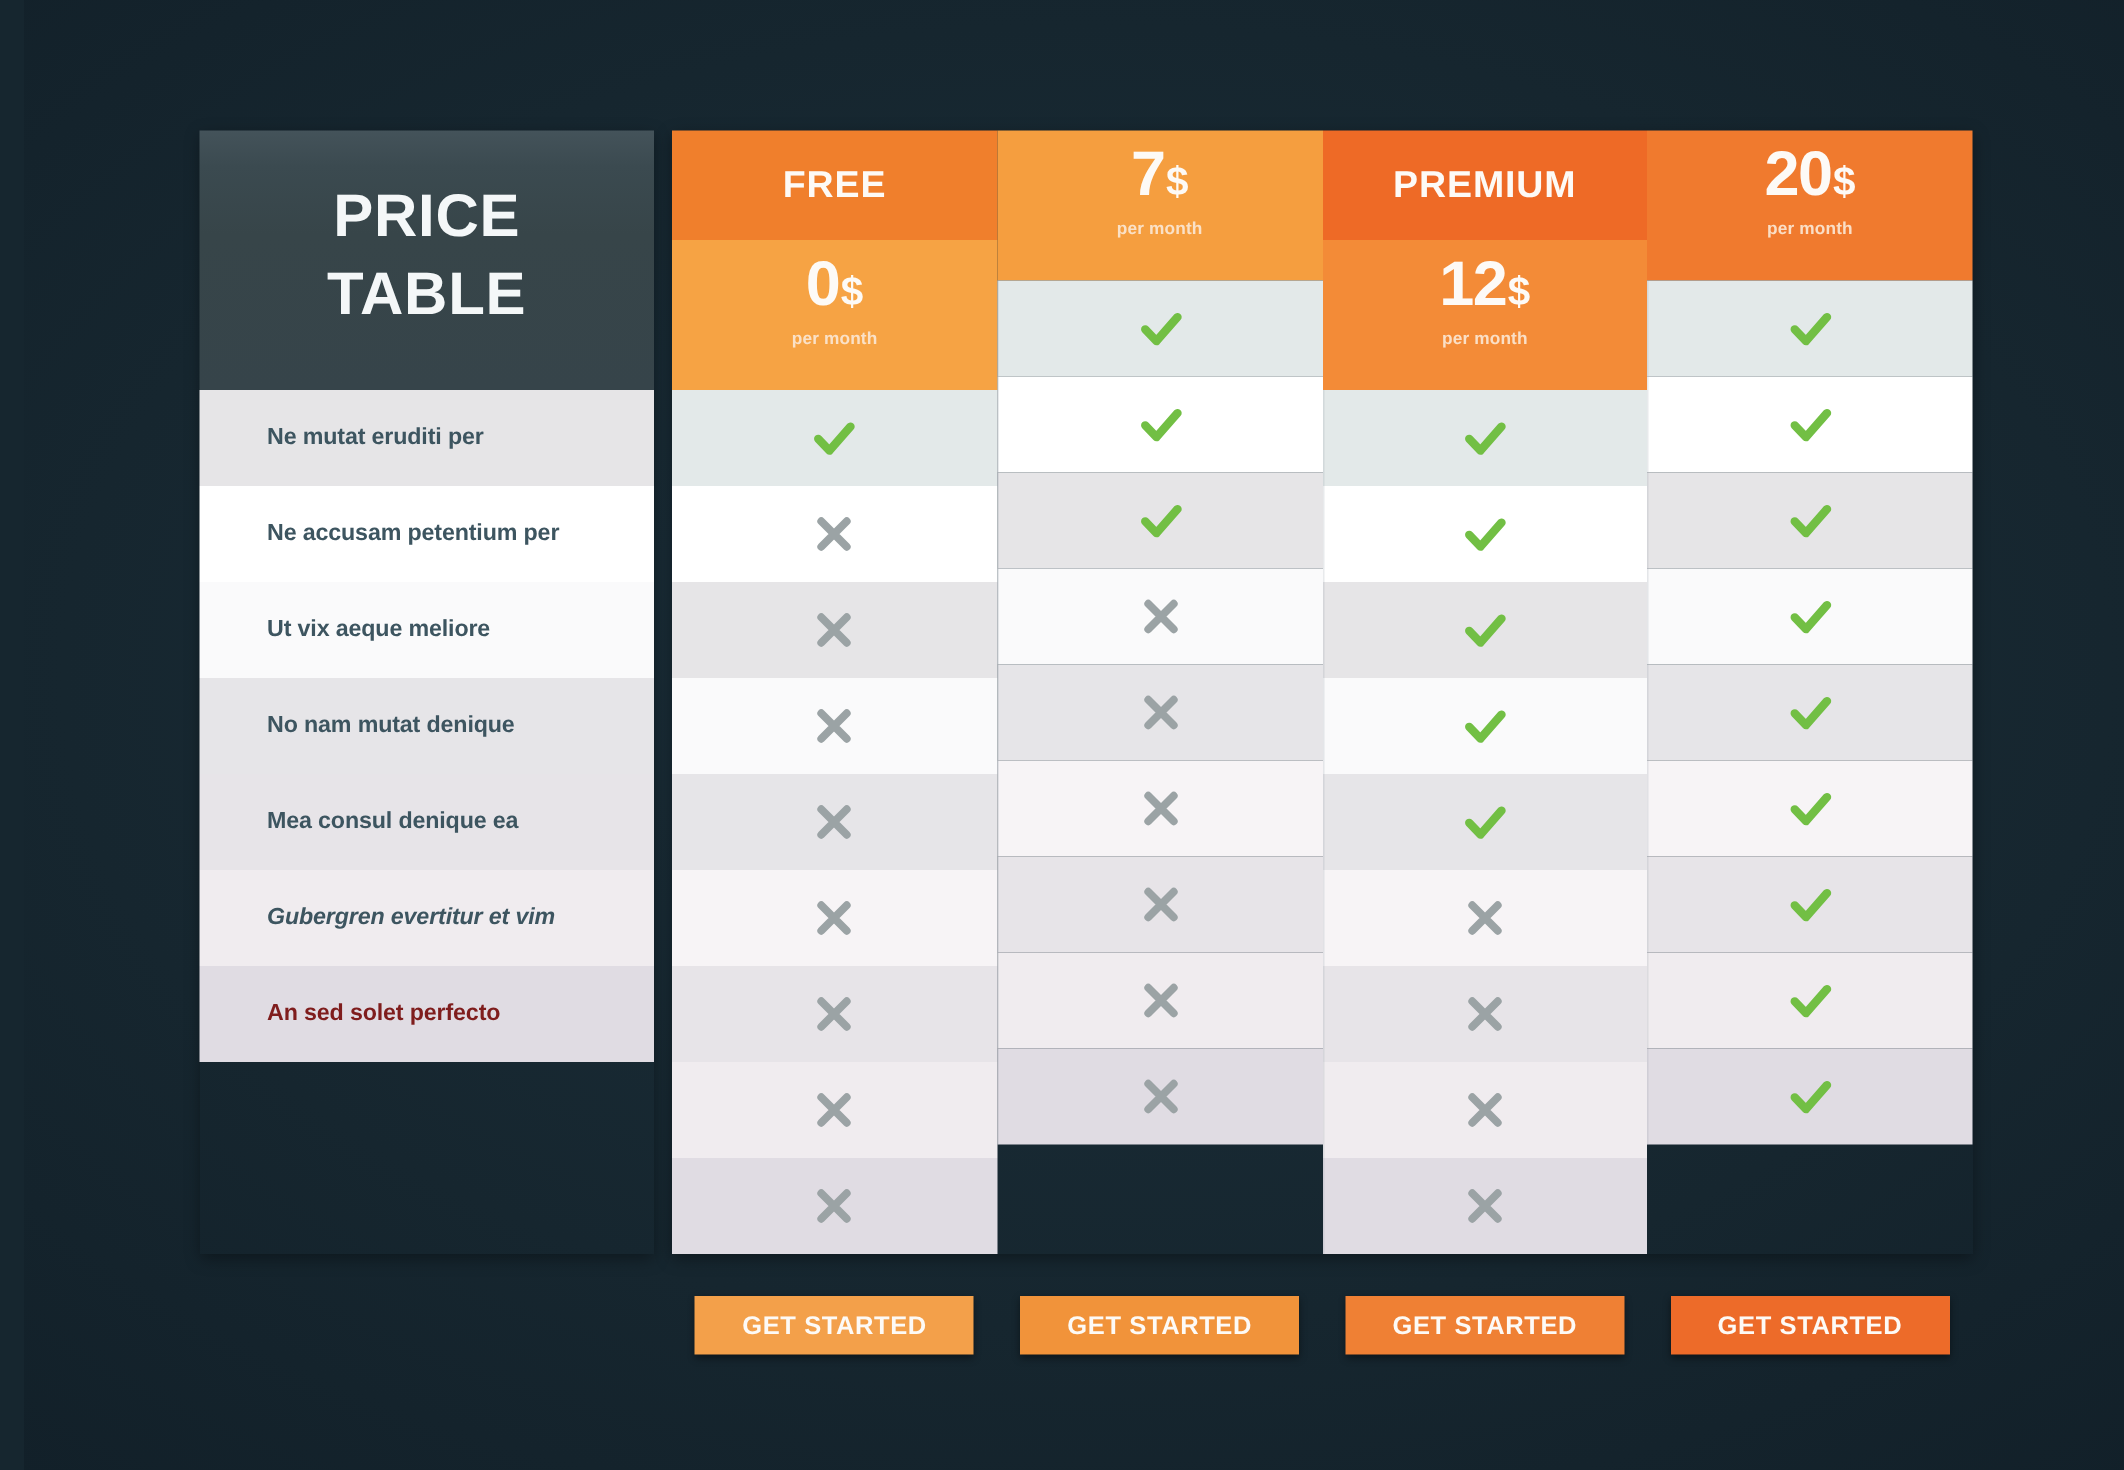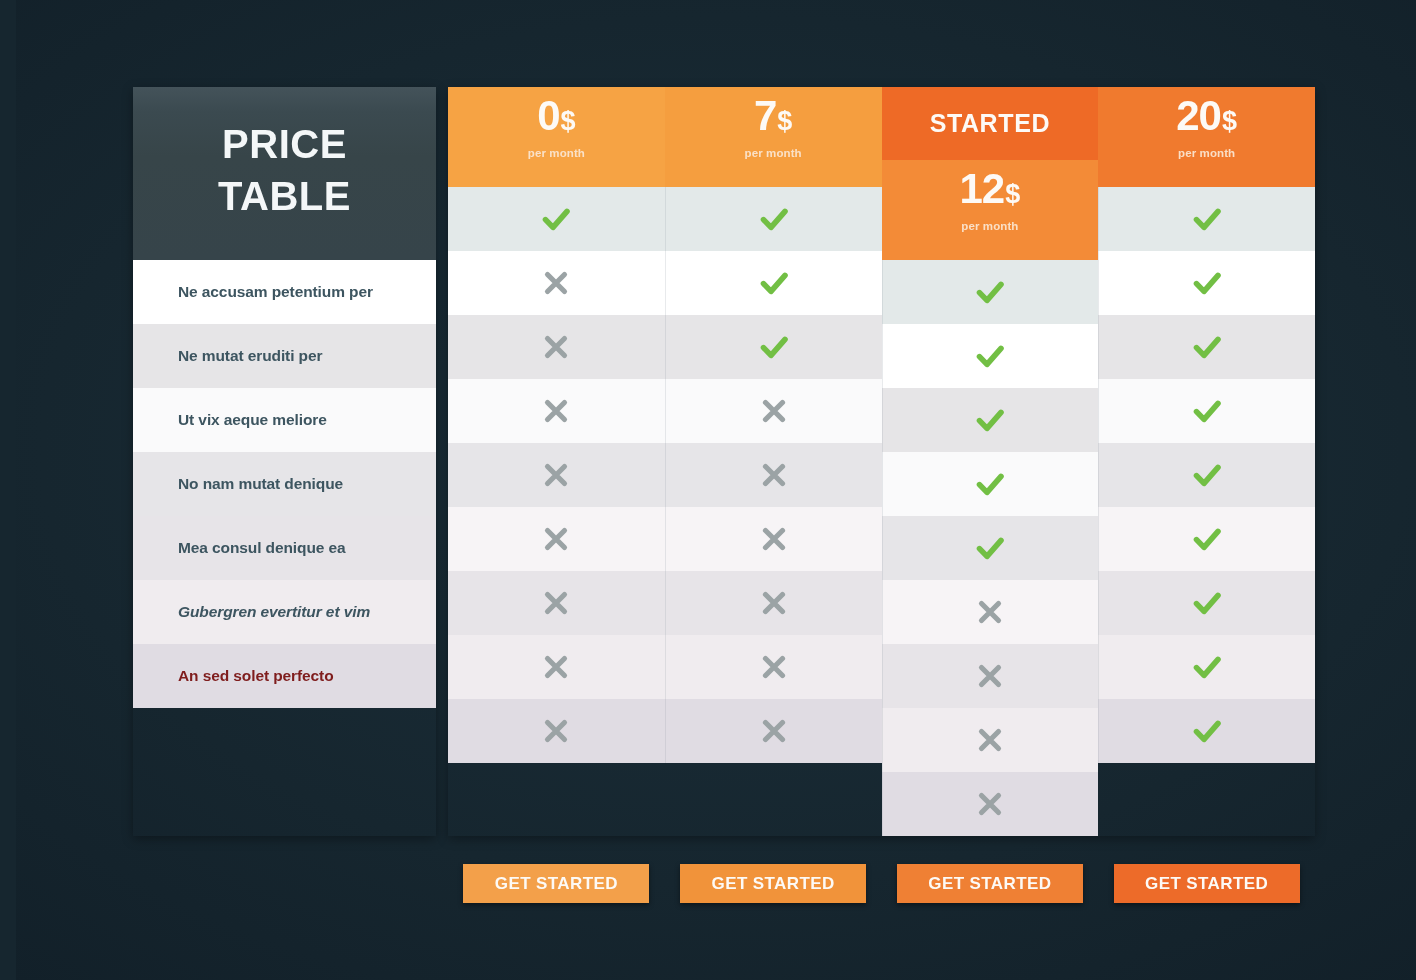--- a/index.html
+++ b/index.html
@@ -174,46 +174,47 @@
 <body>
 
 <div class="stage">
 
   <div class="left-panel">
     <div class="left-head">
       <div class="left-head-title">PRICE
 TABLE</div>
     </div>
     <div class="feature-rows">
+        <div class="feature-row" style="background: rgb(230, 229, 231);">
+          <span class="feature-label" style="color: rgb(61, 85, 96);">Ne mutat eruditi per</span>
+        </div>
         <div class="feature-row" style="background: rgb(255, 255, 255);">
           <span class="feature-label" style="color: rgb(61, 85, 96);">Ne accusam petentium per</span>
         </div>
-        <div class="feature-row" style="background: rgb(230, 229, 231);">
-          <span class="feature-label" style="color: rgb(61, 85, 96);">Ne mutat eruditi per</span>
-        </div>
         <div class="feature-row" style="background: rgb(250, 250, 251);">
           <span class="feature-label" style="color: rgb(61, 85, 96);">Ut vix aeque meliore</span>
         </div>
         <div class="feature-row" style="background: rgb(230, 229, 232);">
           <span class="feature-label" style="color: rgb(61, 85, 96);">No nam mutat denique</span>
         </div>
         <div class="feature-row" style="background: rgb(231, 228, 232);">
           <span class="feature-label" style="color: rgb(61, 85, 96);">Mea consul denique ea</span>
         </div>
         <div class="feature-row" style="background: rgb(240, 236, 239); font-style: italic;">
           <span class="feature-label" style="color: rgb(61, 85, 96);">Gubergren evertitur et vim</span>
         </div>
         <div class="feature-row" style="background: rgb(224, 220, 227);">
           <span class="feature-label" style="color: #7f1d1d;">An sed solet perfecto</span>
         </div>
       </div>
   </div>
 
   <div class="plans">
       <div class="plan-col">
+        <div class="plan-name" style="background: rgb(240, 127, 44);">FREE</div>
         <div class="plan-price-box" style="background: rgb(246, 163, 68);">
           <div class="plan-price">
             <span class="amt">0</span>
             <span class="cur">$</span>
           </div>
           <div class="plan-period">per month</div>
         </div>
         <div class="plan-cells">
           <div class="cell" style="background: rgb(227, 233, 233);">
             <svg class="mark" viewBox="0 0 36 36">
@@ -312,21 +313,21 @@
             </svg>
           </div>
           <div class="cell" style="background: rgb(224, 220, 227);">
             <svg class="mark" viewBox="0 0 36 36">
               <path fill="none" stroke="#9ba3a5" stroke-width="5.2" stroke-linecap="round" stroke-linejoin="round" d="M9.5 9.5 L26.5 26.5 M26.5 9.5 L9.5 26.5"></path>
             </svg>
           </div>
         </div>
       </div>
       <div class="plan-col">
-        <div class="plan-name" style="background: rgb(238, 106, 38);">STARTED</div>
+        <div class="plan-name" style="background: rgb(238, 106, 38);">PREMIUM</div>
         <div class="plan-price-box" style="background: rgb(243, 139, 55);">
           <div class="plan-price">
             <span class="amt">12</span>
             <span class="cur">$</span>
           </div>
           <div class="plan-period">per month</div>
         </div>
         <div class="plan-cells">
           <div class="cell" style="background: rgb(227, 233, 233);">
             <svg class="mark" viewBox="0 0 36 36">

